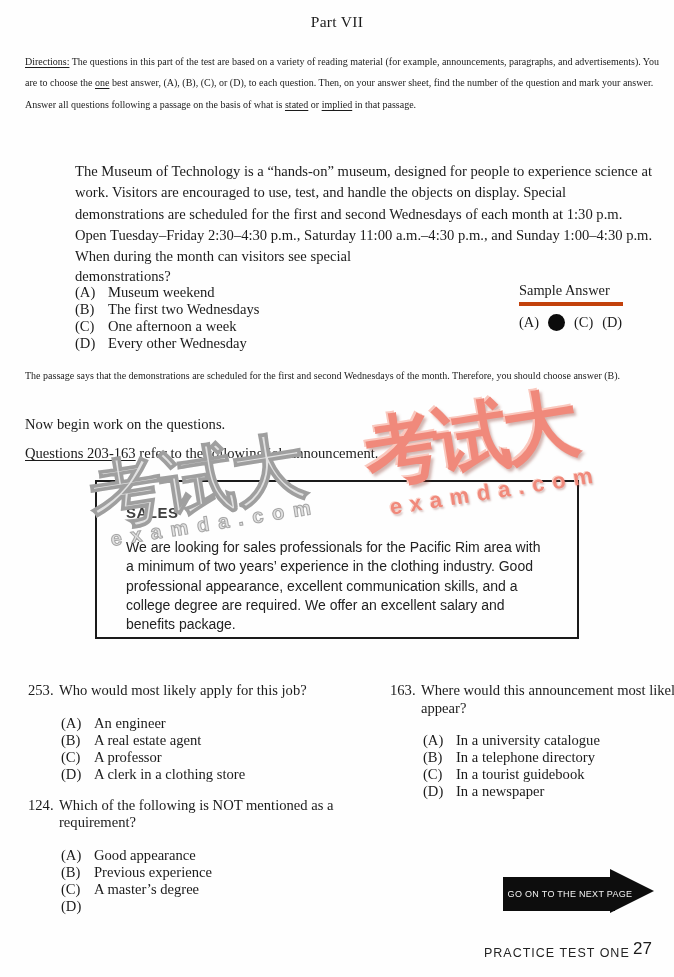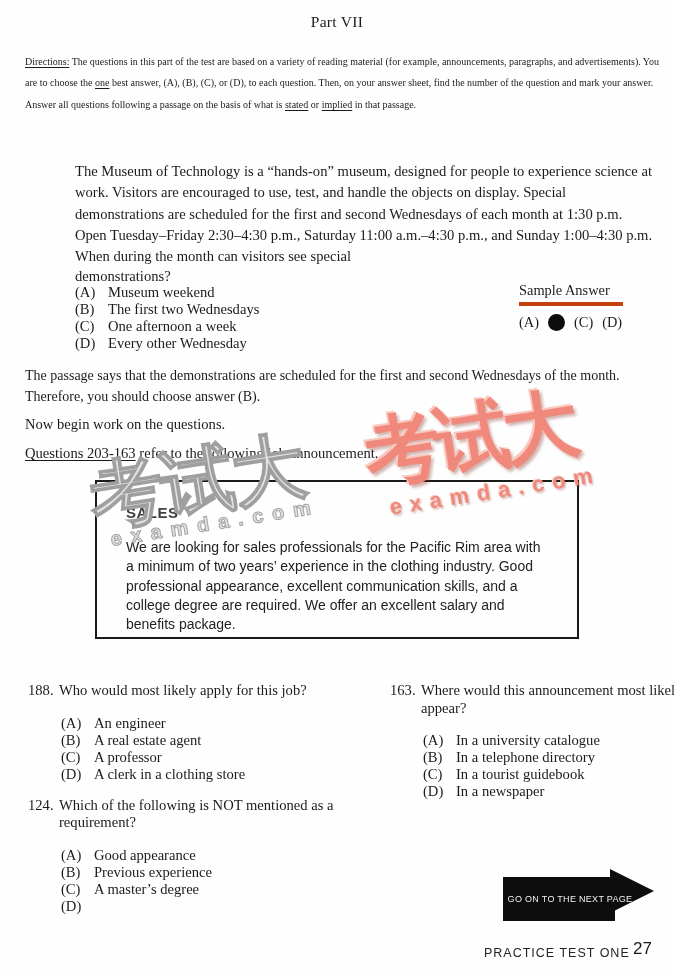--- a/index.html
+++ b/index.html
@@ -21,21 +21,21 @@
 
   .ex-options { top:284px; left:75px; font-size:14.6px; }
   .opt { display:flex; line-height:17px; }
   .opt-l { width:33px; flex-shrink:0; }
 
   .sample-box { top:282px; left:519px; width:104px; font-size:14.4px; }
   .sample-title { border-bottom:4px solid #c2410c; padding-bottom:3px; white-space:nowrap; }
   .sample-row { margin-top:8px; display:flex; align-items:center; gap:9px; white-space:nowrap; }
   .bubble-filled { width:17px; height:17px; border-radius:50%; background:#0c0c0c; display:inline-block; }
 
-  .explanation { top:365px; left:25px; width:638px; font-size:14px; line-height:21.4px; }
+  .explanation { top:365px; left:25px; width:638px; font-size:10px; line-height:21.4px; }
   .begin-note { top:416px; left:25px; font-size:14.6px; }
   .q-ref { top:445px; left:25px; font-size:14.6px; }
 
   .ad-box { top:480px; left:95px; width:484px; height:159px; border:2px solid #1a1a1a; background:transparent; }
   .ad-heading { position:absolute; top:22px; left:29px; font-family:"Liberation Sans", sans-serif; font-weight:bold; font-size:15px; letter-spacing:0.5px; color:#404040; }
   .ad-body { position:absolute; top:56px; left:29px; width:420px; font-family:"Liberation Sans", sans-serif; font-size:14px; line-height:19.3px; color:#222; }
 
   .q-col { top:682px; font-size:14.6px; }
   .q-col-left  { left:28px;  width:308px; }
   .q-col-right { left:342px; width:322px;margin-left:48px; }
@@ -67,21 +67,21 @@
   .wm-right .hanzi {
     text-shadow:-2px -2px 0 #fac8be, 2px 3px 3px rgba(130,45,35,0.35);
   }
   .wm-right .domain {
     margin:2px 0 0 16px; font-size:22px; letter-spacing:8px;
     text-shadow:-1px -1px 0 #fbd2c9, 1px 2px 2px rgba(130,45,35,0.3);
   }
 
   
   .go-on-box {
-    top:877px; left:503px; width:112px; height:44px; background:#0d0d0d;
+    top:877px; left:503px; width:112px; height:34px; background:#0d0d0d;
     color:#f2f2f2; font-family:"Liberation Sans", sans-serif; font-size:9px;
     display:flex; align-items:center; justify-content:center;
     letter-spacing:0.3px; white-space:nowrap; z-index:2;padding-left:22px;
   }
   .go-on-arrow {
     top:869px; left:610px; width:0; height:0; z-index:1;
     border-left:44px solid #0d0d0d;
     border-top:22px solid transparent;
     border-bottom:22px solid transparent;
   }
@@ -149,21 +149,21 @@
   </div>
 
   <div class="abs wm wm-right">
     <div class="hanzi">考试大</div>
     <div class="domain">examda.com</div>
   </div>
 
   <div class="abs q-col q-col-left">
     <div class="q-block">
       <div class="q-head">
-        <span class="q-num">188.</span>
+        <span class="q-num">253.</span>
         <span>Who would most likely apply for this job?</span>
       </div>
       <div class="q-options">
         <div class="opt">
           <span class="opt-l">(A)</span>
           <span>An engineer</span>
         </div>
         <div class="opt">
           <span class="opt-l">(B)</span>
           <span>A real estate agent</span>

